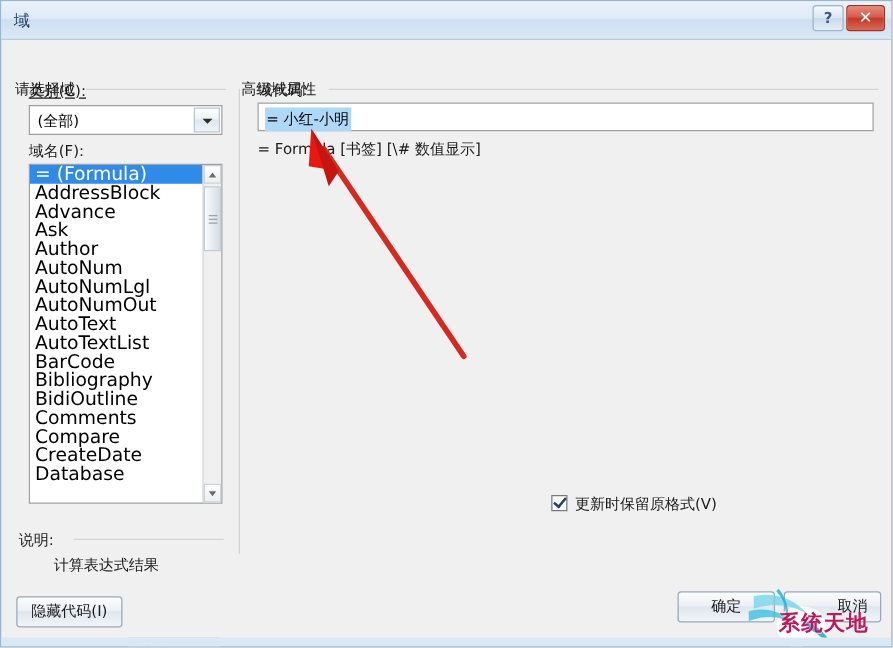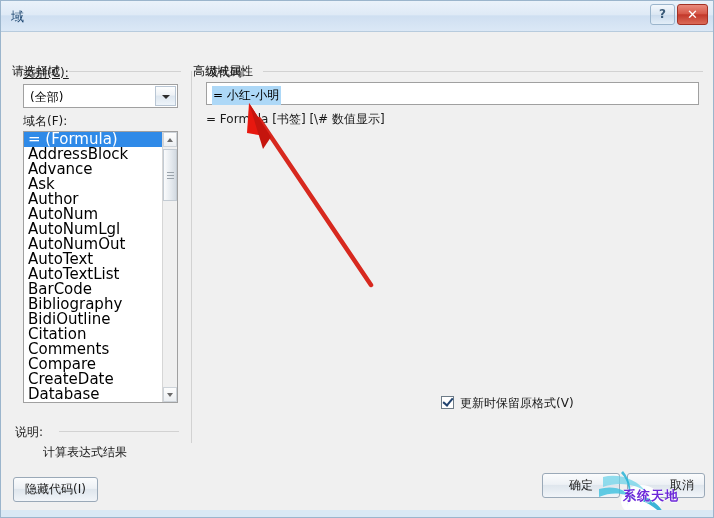--- a/index.html
+++ b/index.html
@@ -305,23 +305,23 @@
   
   #watermark {
     position: absolute;
     left: 596px; top: 466px;
     width: 118px; height: 52px;
     pointer-events: none;
   }
   #watermark-text {
     position: absolute;
     left: 26px; top: 20px;
-    font-size: 13px;
+    font-size: 17px;
     font-weight: bold;
-    color: #6d28d9;
+    color: #be185d;
     letter-spacing: 1px;
     text-shadow: 0 1px 0 rgba(255,255,255,0.8);
     white-space: nowrap;
   }
   #bottom-strip {
     position: absolute;
     left: 0; bottom: 0;
     width: 714px; height: 7px;
     background: #d9e8f4;
   }
@@ -362,21 +362,20 @@
         <div class="list-item">Ask</div>
         <div class="list-item">Author</div>
         <div class="list-item">AutoNum</div>
         <div class="list-item">AutoNumLgl</div>
         <div class="list-item">AutoNumOut</div>
         <div class="list-item">AutoText</div>
         <div class="list-item">AutoTextList</div>
         <div class="list-item">BarCode</div>
         <div class="list-item">Bibliography</div>
         <div class="list-item">BidiOutline</div>
-        <div class="list-item">Citation</div>
         <div class="list-item">Comments</div>
         <div class="list-item">Compare</div>
         <div class="list-item">CreateDate</div>
         <div class="list-item">Database</div>
       </div>
     <div id="list-scrollbar">
       <div class="sb-btn up">
           <div class="sb-arrow up"></div>
         </div>
       <div id="list-thumb">

